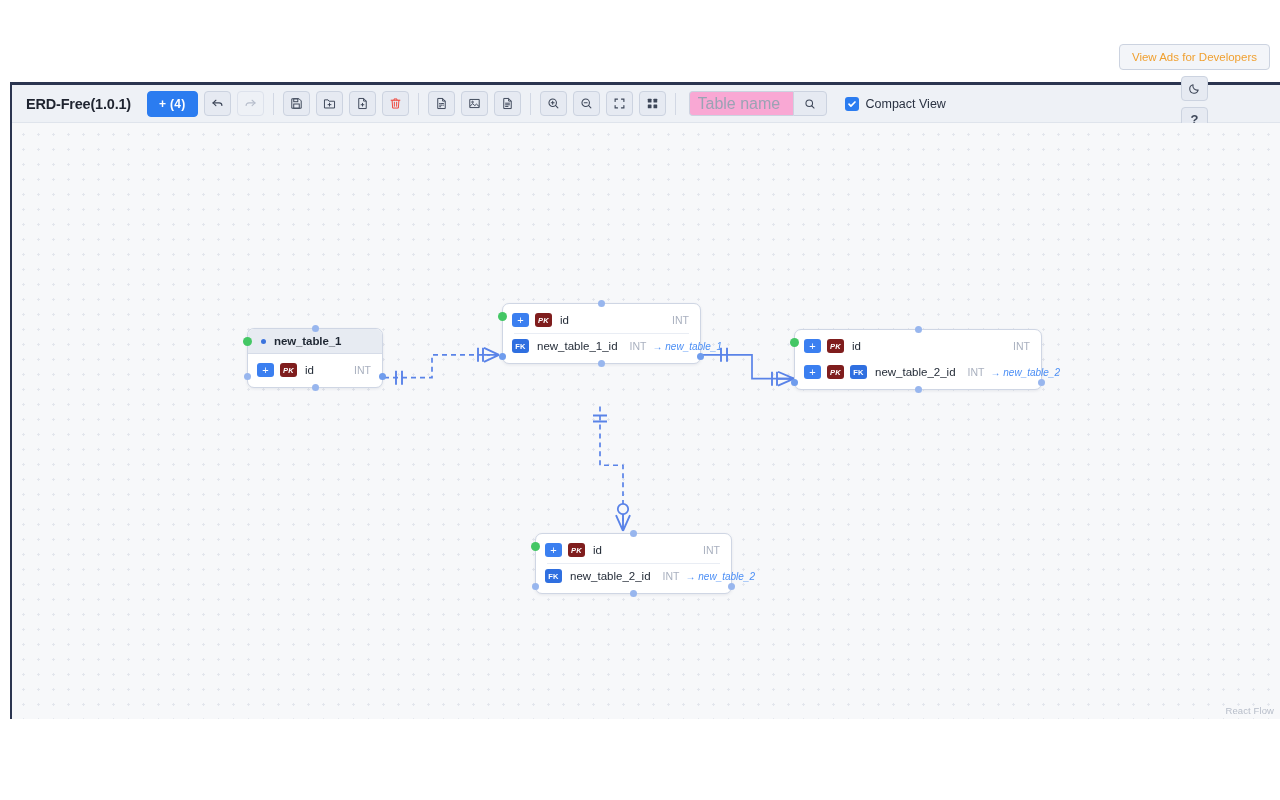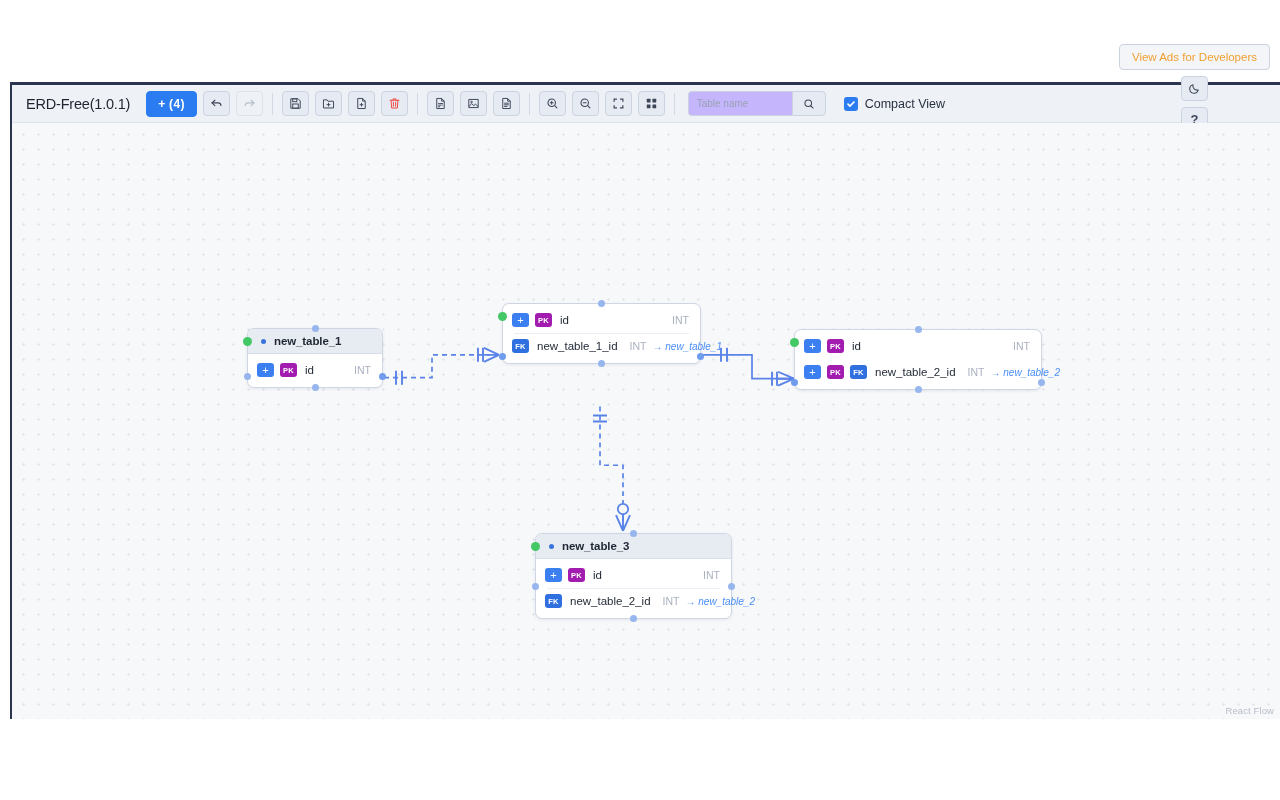--- a/index.html
+++ b/index.html
@@ -34,21 +34,21 @@
     border-bottom: 1px solid #dfe4ec;
     display: flex;
     align-items: center;
     padding: 0 10px 0 14px;
     gap: 6px;
     position: relative;
   }
 
   .app-title {
     font-size: 14.5px;
-    font-weight: normal;
+    font-weight: bold;
     color: #1f2430;
     letter-spacing: -0.2px;
     white-space: nowrap;
     margin-right: 10px;
   }
 
   .tb-btn {
     height: 25px;
     min-width: 27px;
     border: 1px solid #ccd3e0;
@@ -91,22 +91,22 @@
     height: 25px;
     margin-left: 4px;
     flex: none;
   }
   .search-input {
     width: 104px;
     height: 25px;
     border: 1px solid #ccd3e0;
     border-right: none;
     border-radius: 4px 0 0 4px;
-    background: #c4b5fd;
-    font-size: 10px;
+    background: #f9a8d4;
+    font-size: 16px;
     color: #4a5468;
     padding: 8px 8px;
     font-family: "Liberation Sans", sans-serif;
     outline: none;
   }
   .search-input::placeholder { color: #9aa3b4; }
   .search-btn {
     width: 34px; height: 25px;
     border: 1px solid #ccd3e0;
     border-radius: 0 4px 4px 0;
@@ -207,21 +207,21 @@
     height: 14px;
     min-width: 17px;
     display: inline-flex;
     align-items: center;
     justify-content: center;
     letter-spacing: .2px;
     padding: 0 2px;
     flex: none;
   }
   .badge.plus { background: #3b7ff0; font-size: 11px; font-weight: normal; line-height: 1; }
-  .badge.pk { background: #a21caf; }
+  .badge.pk { background: #7f1d1d; font-style: italic; }
   .badge.fk { background: #2f6fe0; }
 
   .col-name { color: #1f2733; font-size: 11.5px; margin-left: 2px; white-space: nowrap; }
   .col-type { color: #a9b0bf; font-size: 10.5px; margin-left: 6px; }
   .col-ref  { color: #4b8ef5; font-size: 10px; font-style: italic; margin-left: 0; white-space: nowrap; }
   .spacer { flex: 1 1 auto; min-width: 6px; }
   .col-type.right { margin-left: 0; }
 
   
   .h {
@@ -500,24 +500,20 @@
       </div>
     </div>
 
     <div class="node" style="left:523px; top:410px; width:197px;">
       <span class="h green" style="left:-5px; top:8px;"></span>
       <span class="h t"></span>
       <span class="h b"></span>
       <span class="h l" style="top:49px;"></span>
       <span class="h r" style="top:49px;"></span>
 
-      <div class="node-head">
-        <span class="head-dot"></span>
-        <span class="node-title">new_table_3</span>
-      </div>
       <div class="node-body">
         <div class="row">
           <span class="badge plus">+</span>
           <span class="badge pk">PK</span>
           <span class="col-name">id</span>
           <span class="spacer"></span>
           <span class="col-type right">INT</span>
         </div>
         <div class="row divided">
           <span class="badge fk">FK</span>

